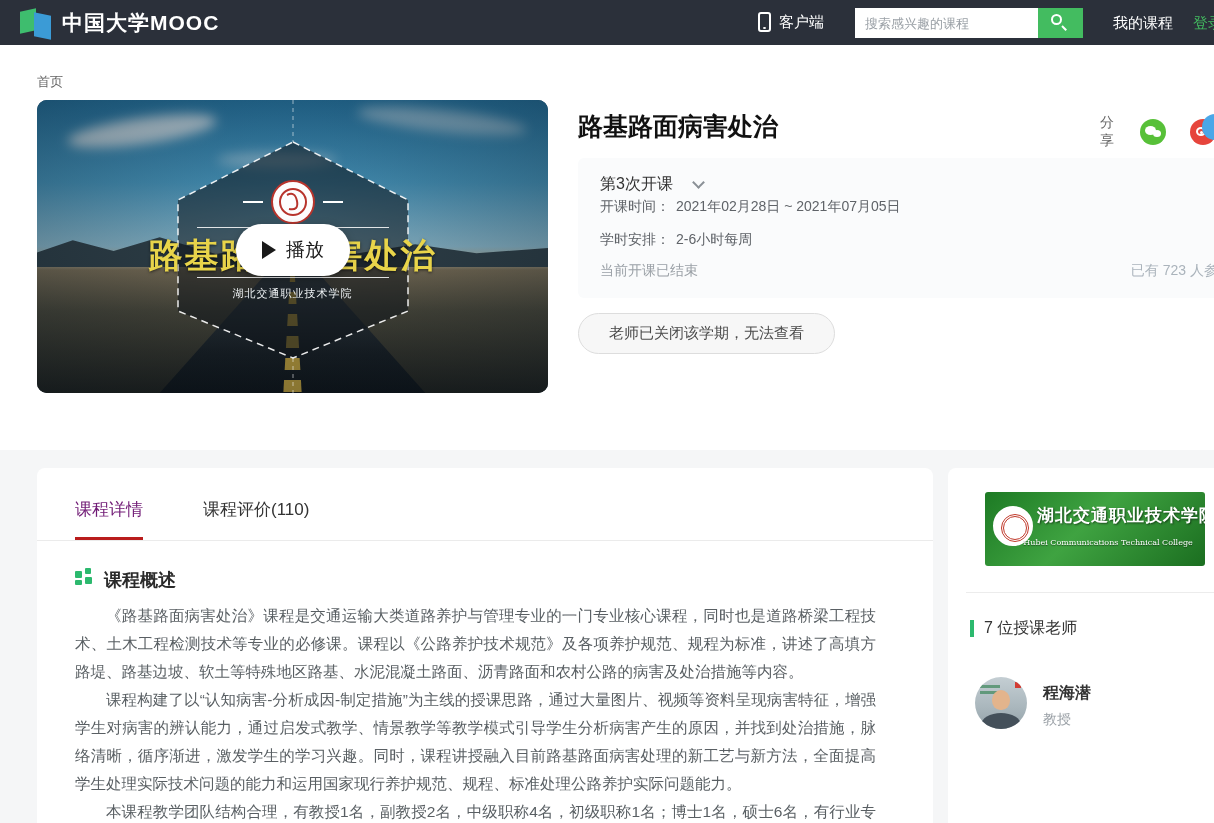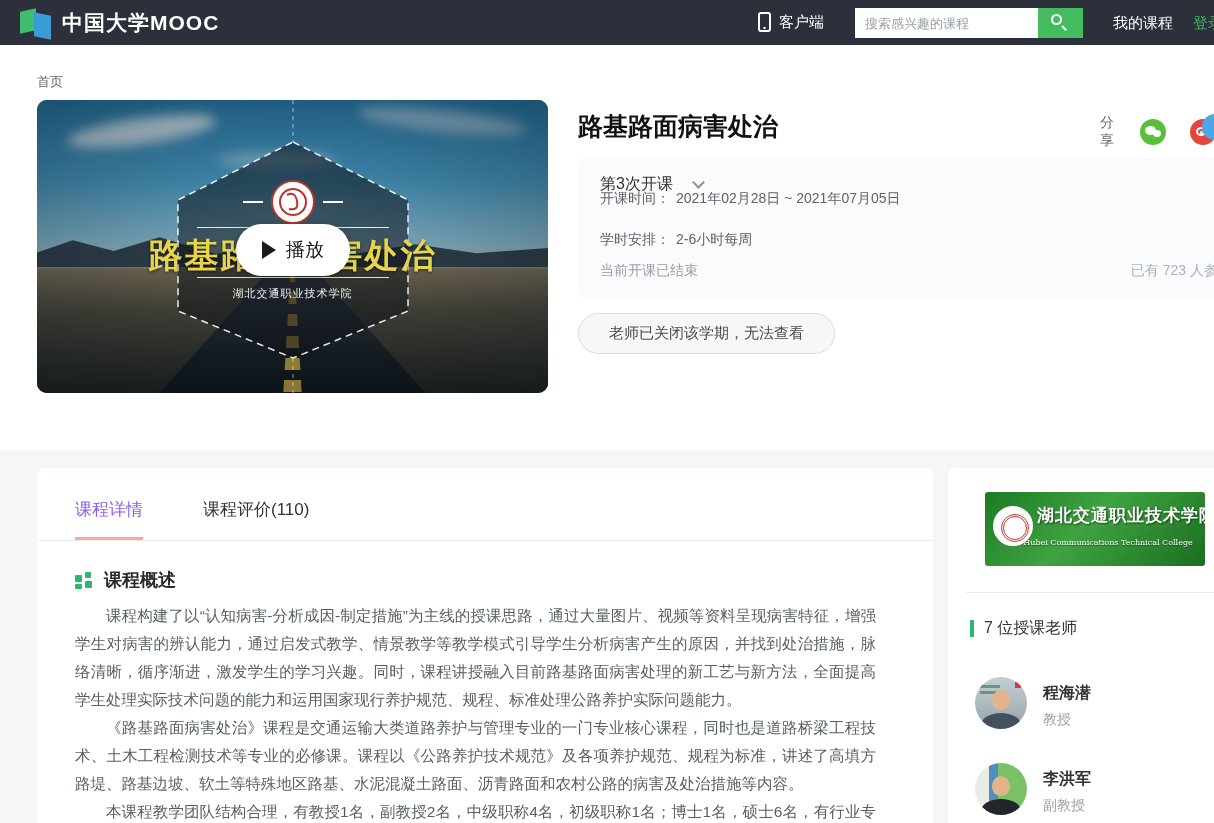--- a/index.html
+++ b/index.html
@@ -65,36 +65,36 @@
   .weibo .eye { position:absolute; left:6px; top:8px; width:10px; height:9px; border:2px solid #fff; border-radius:50%; }
   .weibo .dot { position:absolute; left:10px; top:12px; width:3px; height:3px; background:#fff; border-radius:50%; }
   .weibo .ray { position:absolute; left:16px; top:5px; width:6px; height:5px; border:1.5px solid #fff; border-left:none; border-bottom:none; border-radius:0 6px 0 0; }
   .qq { background:#4aa7e8; position:absolute; left:1202px; top:114px; width:26px; height:26px; border-radius:50%; }
 
   .info-panel { position:absolute; left:578px; top:158px; width:644px; height:140px; background:#fafbfc; border-radius:6px; }
   .term-row { position:absolute; left:22px; top:16px; display:flex; align-items:center; gap:21px; cursor:pointer; }
   .term-label { font-size:16px; color:#333; }
   .chev { width:9px; height:9px; border-right:2px solid #8a9096; border-bottom:2px solid #8a9096; transform:rotate(45deg); margin-top:-4px; }
   .info-line { position:absolute; left:22px; font-size:14px; color:#5f6368; }
-  .il1 { top:32px; } .il2 { top:73px; }
+  .il1 { top:40px; } .il2 { top:73px; }
   .info-line .lab { color:#5f6368; margin-right:6px; }
   .status-line { position:absolute; left:22px; top:104px; font-size:14px; color:#9aa0a6; }
   .enrolled { position:absolute; right:-10px; top:104px; font-size:14px; color:#aab3bb; white-space:nowrap; }
   .closed-btn { position:absolute; left:578px; top:313px; height:41px; padding:0 30px; border:1px solid #ddd; border-radius:21px;
     background:#f7f7f7; font-size:15px; color:#4a4a4a; display:flex; align-items:center; font-family:inherit; }
 
   
   .lower-bg { position:absolute; left:0; top:450px; width:1214px; height:373px; background:#f5f6f7; }
   .main-card { position:absolute; left:37px; top:468px; width:896px; height:372px; background:#fff; border-radius:8px; }
   .tabs { position:absolute; left:38px; top:30px; display:flex; gap:60px; }
   .tab { font-size:17px; cursor:pointer; padding-bottom:16px; }
-  .tab-active { color:#8b5cf6; border-bottom:4px solid #fca5a5; }
+  .tab-active { color:#701a75; border-bottom:4px solid #b91c1c; }
   .tab-idle { color:#333; }
   .tabs-divider { position:absolute; left:0; right:0; top:72px; height:1px; background:#ebebeb; }
-  .sec-head { position:absolute; left:38px; top:100px; display:flex; align-items:center; gap:12px; }
+  .sec-head { position:absolute; left:38px; top:100px; display:flex; gap:12px; }
   .grid-icon { position:relative; width:17px; height:17px; }
   .grid-icon i { position:absolute; background:#2cb96e; border-radius:1px; }
   .grid-icon .s1 { left:0; top:3px; width:7px; height:7px; }
   .grid-icon .s2 { left:10px; top:0; width:6px; height:6px; }
   .grid-icon .s3 { left:0; top:12px; width:7px; height:5px; }
   .grid-icon .s4 { left:10px; top:9px; width:7px; height:7px; }
   .sec-title { font-size:18px; font-weight:bold; color:#2b2b2b; }
   .paras { position:absolute; left:38px; top:134px; width:801px; font-size:15.5px; color:#595f63; line-height:28px; text-align:justify; }
   .paras p { text-indent:2em; }
 
@@ -223,22 +223,22 @@
   <div class="sec-head">
     <div class="grid-icon">
         <i class="s1"></i>
         <i class="s2"></i>
         <i class="s3"></i>
         <i class="s4"></i>
       </div>
     <div class="sec-title">课程概述</div>
   </div>
   <div class="paras">
+    <p>《路基路面病害处治》课程是交通运输大类道路养护与管理专业的一门专业核心课程，同时也是道路桥梁工程技术、土木工程检测技术等专业的必修课。课程以《公路养护技术规范》及各项养护规范、规程为标准，讲述了高填方路堤、路基边坡、软土等特殊地区路基、水泥混凝土路面、沥青路面和农村公路的病害及处治措施等内容。</p>
     <p>课程构建了以“认知病害-分析成因-制定措施”为主线的授课思路，通过大量图片、视频等资料呈现病害特征，增强学生对病害的辨认能力，通过启发式教学、情景教学等教学模式引导学生分析病害产生的原因，并找到处治措施，脉络清晰，循序渐进，激发学生的学习兴趣。同时，课程讲授融入目前路基路面病害处理的新工艺与新方法，全面提高学生处理实际技术问题的能力和运用国家现行养护规范、规程、标准处理公路养护实际问题能力。</p>
-    <p>《路基路面病害处治》课程是交通运输大类道路养护与管理专业的一门专业核心课程，同时也是道路桥梁工程技术、土木工程检测技术等专业的必修课。课程以《公路养护技术规范》及各项养护规范、规程为标准，讲述了高填方路堤、路基边坡、软土等特殊地区路基、水泥混凝土路面、沥青路面和农村公路的病害及处治措施等内容。</p>
     <p>本课程教学团队结构合理，有教授1名，副教授2名，中级职称4名，初级职称1名；博士1名，硕士6名，有行业专家参与教学设计、内容组织、微课拍摄、施工现场录像拍摄、动画设计以及课后答疑交流等教学活动。</p>
   </div>
 </div>
 
 <div class="side-card">
   <div class="college-banner">
     <div class="emblem"></div>
     <div class="banner-cn">湖北交通职业技术学院</div>
     <div class="banner-en">Hubei Communications Technical College</div>
   </div>
@@ -252,23 +252,13 @@
       <div class="txt"></div>
         <div class="tag"></div>
         <div class="face"></div>
         <div class="body-sh bs1"></div>
     </div>
     <div>
       <div class="t-name">程海潜</div>
       <div class="t-title">教授</div>
     </div>
   </div>
-  <div class="teacher-row tr2">
-    <div class="avatar av2">
-      <div class="face"></div>
-        <div class="body-sh bs2"></div>
-    </div>
-    <div>
-      <div class="t-name">李洪军</div>
-      <div class="t-title">副教授</div>
-    </div>
-  </div>
 </div>
 
 </body></html>

